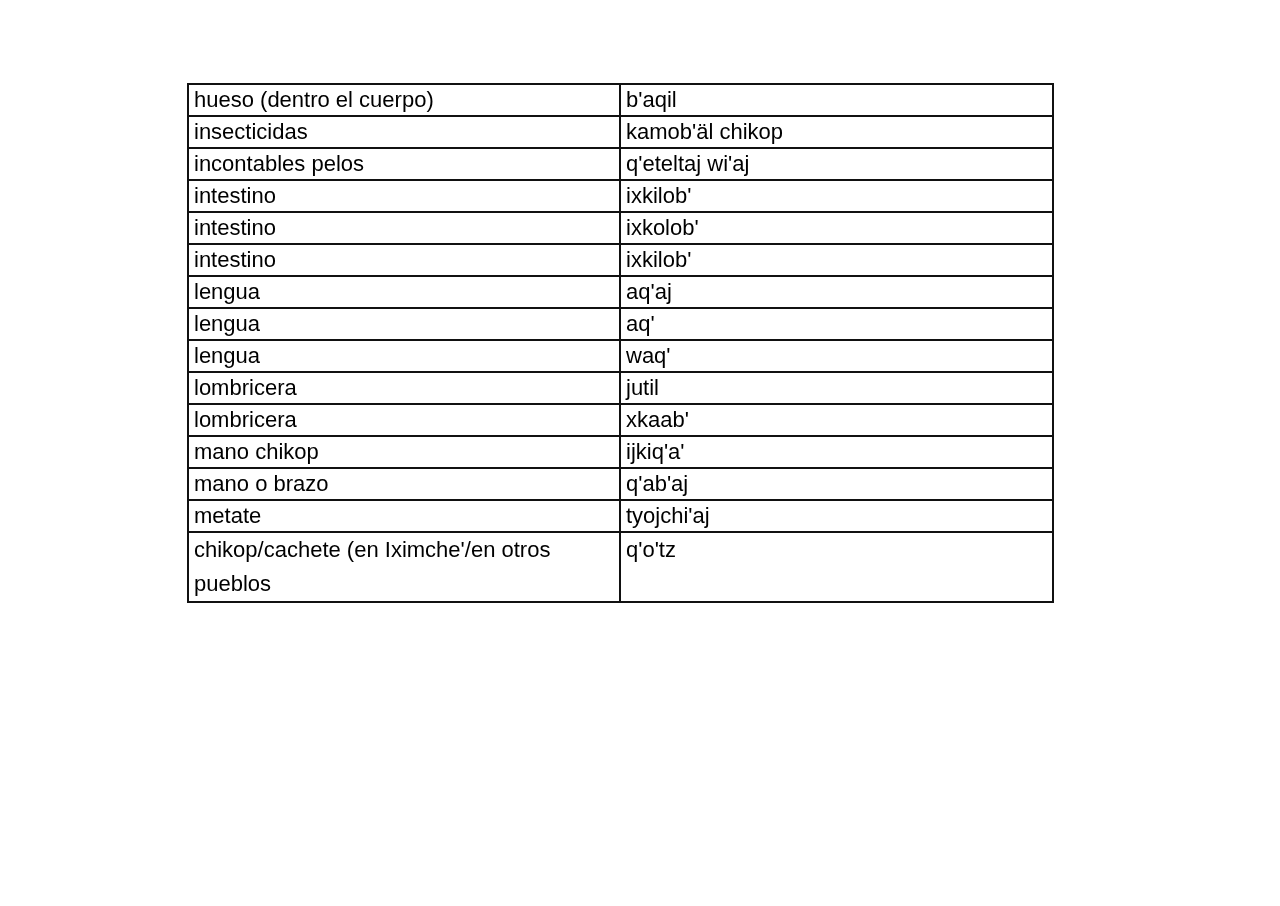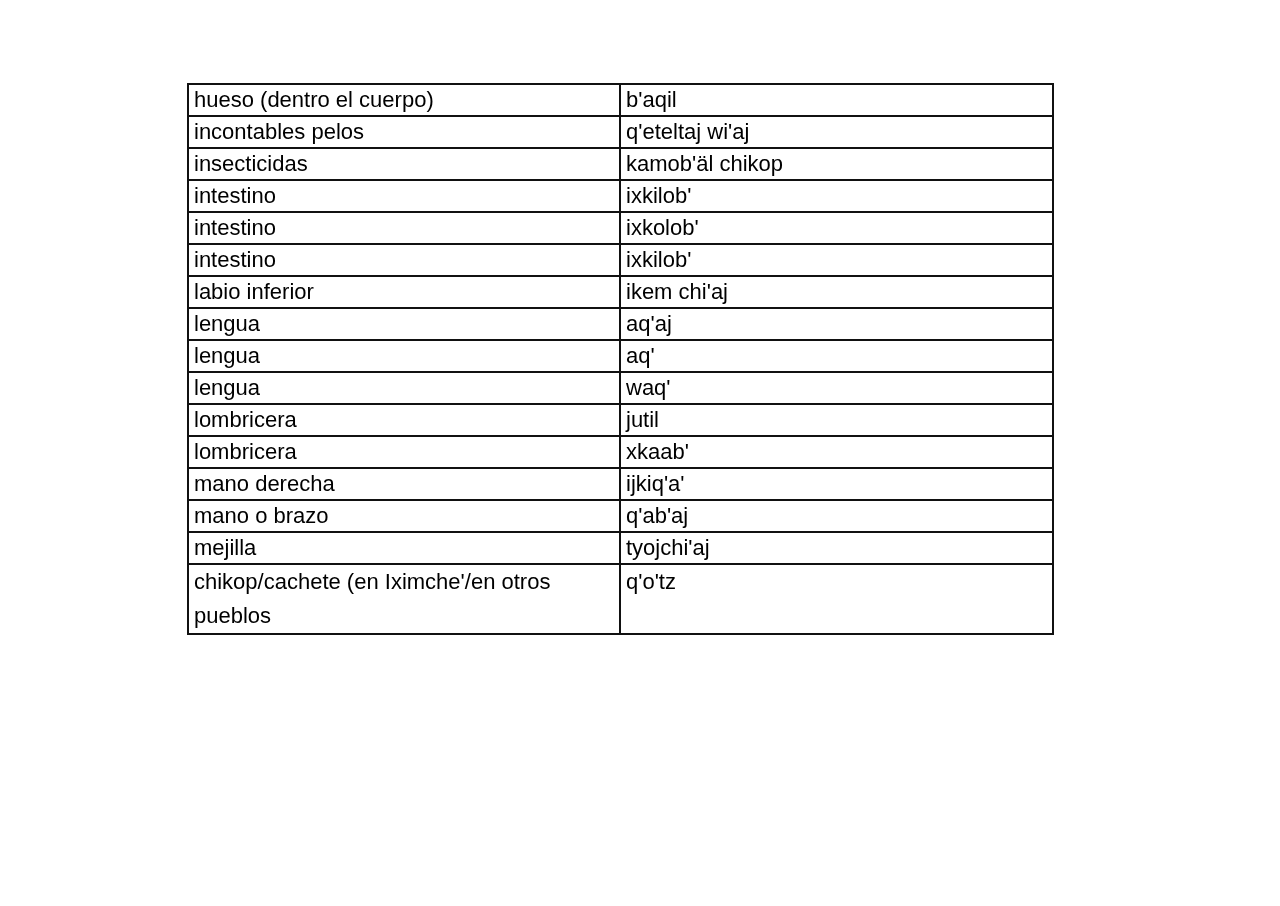--- a/index.html
+++ b/index.html
@@ -30,42 +30,38 @@
 <body>
 
 <div class="page">
   <table class="vocab">
     <tbody>
       <tr>
         <td class="es">hueso (dentro el cuerpo)</td>
         <td class="kq">b'aqil</td>
       </tr>
       <tr>
+        <td class="es">insecticidas</td>
+        <td class="kq">kamob'äl chikop</td>
+      </tr>
+      <tr>
         <td class="es">incontables pelos</td>
         <td class="kq">q'eteltaj wi'aj</td>
-      </tr>
-      <tr>
-        <td class="es">insecticidas</td>
-        <td class="kq">kamob'äl chikop</td>
       </tr>
       <tr>
         <td class="es">intestino</td>
         <td class="kq">ixkilob'</td>
       </tr>
       <tr>
         <td class="es">intestino</td>
         <td class="kq">ixkolob'</td>
       </tr>
       <tr>
         <td class="es">intestino</td>
         <td class="kq">ixkilob'</td>
-      </tr>
-      <tr>
-        <td class="es">labio inferior</td>
-        <td class="kq">ikem chi'aj</td>
       </tr>
       <tr>
         <td class="es">lengua</td>
         <td class="kq">aq'aj</td>
       </tr>
       <tr>
         <td class="es">lengua</td>
         <td class="kq">aq'</td>
       </tr>
       <tr>
@@ -74,29 +70,29 @@
       </tr>
       <tr>
         <td class="es">lombricera</td>
         <td class="kq">jutil</td>
       </tr>
       <tr>
         <td class="es">lombricera</td>
         <td class="kq">xkaab'</td>
       </tr>
       <tr>
-        <td class="es">mano derecha</td>
+        <td class="es">mano chikop</td>
         <td class="kq">ijkiq'a'</td>
       </tr>
       <tr>
         <td class="es">mano o brazo</td>
         <td class="kq">q'ab'aj</td>
       </tr>
       <tr>
-        <td class="es">mejilla</td>
+        <td class="es">metate</td>
         <td class="kq">tyojchi'aj</td>
       </tr>
       <tr class="tall">
         <td class="es">chikop/cachete (en Iximche'/en otros pueblos</td>
         <td class="kq">q'o'tz</td>
       </tr>
     </tbody>
   </table>
 </div>
 

